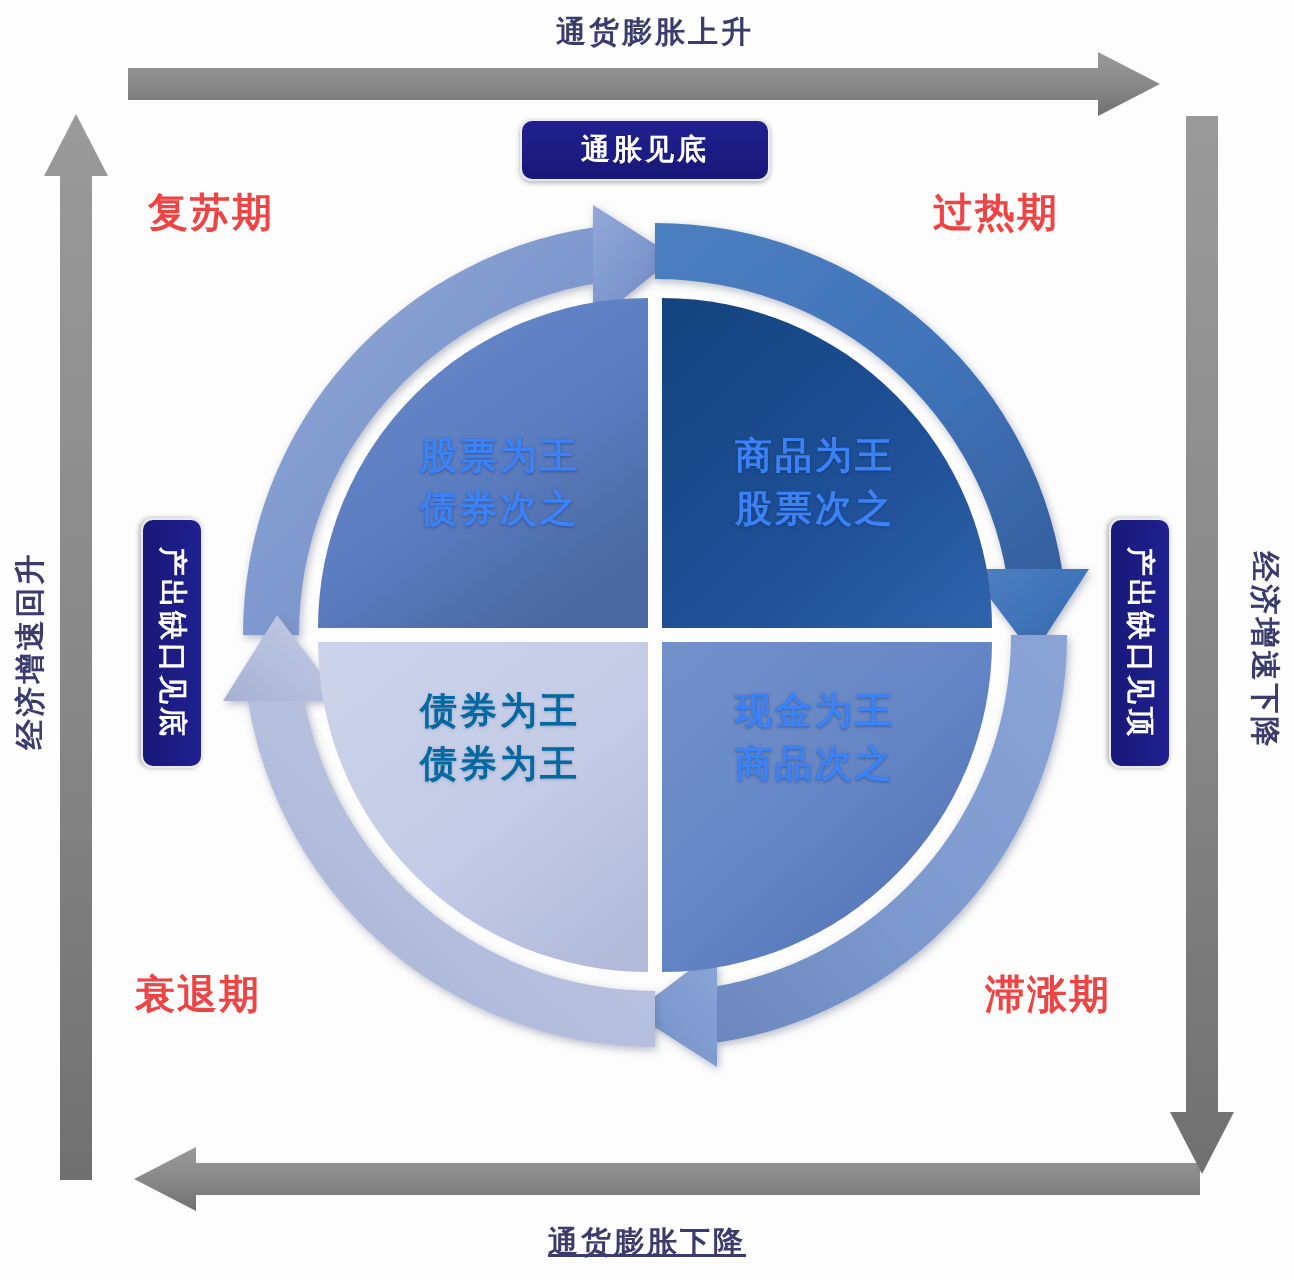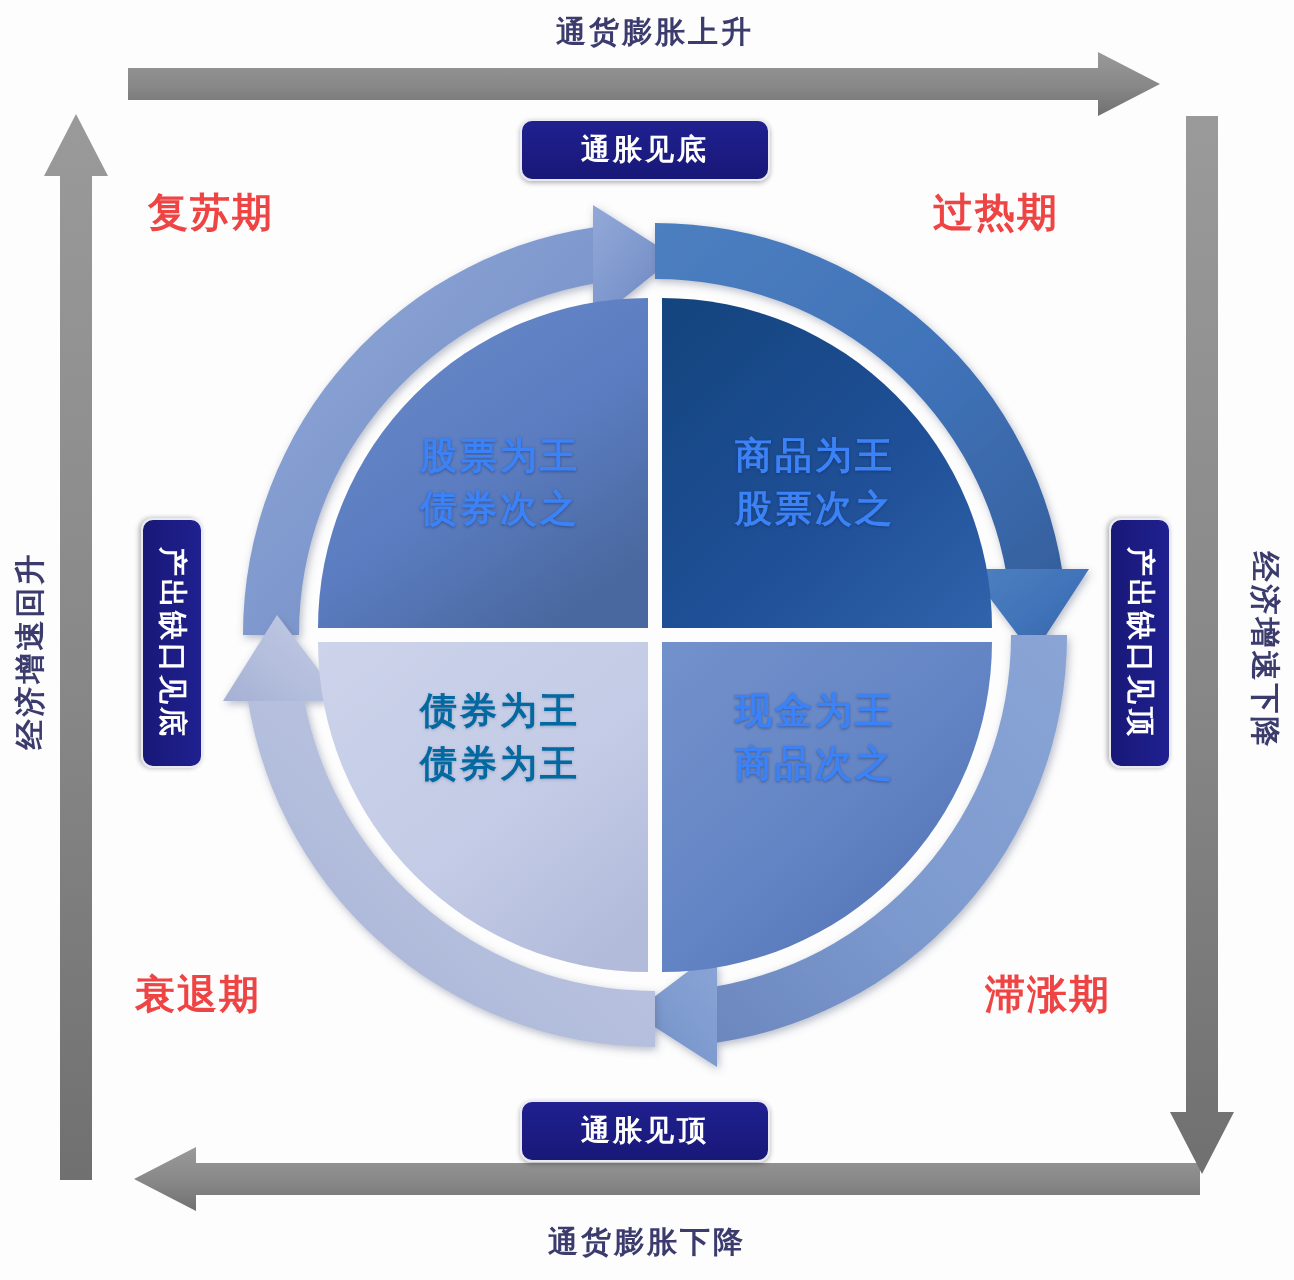--- a/index.html
+++ b/index.html
@@ -39,20 +39,21 @@
   #cap-top {
     left: 0; right: 0;
     top: 12px;
     text-align: center;
     padding-left: 16px;
   }
   #cap-bottom {
     left: 0; right: 0;
     top: 1222px;
     text-align: center;
+    text-decoration: underline;
   }
   #cap-left {
     left: -100px;
     top: 630px;
     width: 260px;
     text-align: center;
     transform: rotate(-90deg);
     transform-origin: center center;
   }
   #cap-right {
@@ -304,17 +305,16 @@
       <span class="ln">债券为王</span>
       <span class="ln">债券为王</span>
     </div>
     <div class="quad-text" id="quad-br">
       <span class="ln">现金为王</span>
       <span class="ln">商品次之</span>
     </div>
   </div>
 
   <div class="badge" id="badge-top">通胀见底</div>
-  <div class="badge" id="badge-bottom">通胀见顶</div>
   <div class="badge" id="badge-left">产出缺口见底</div>
   <div class="badge" id="badge-right">产出缺口见顶</div>
 
 </div>
 
 </body></html>

